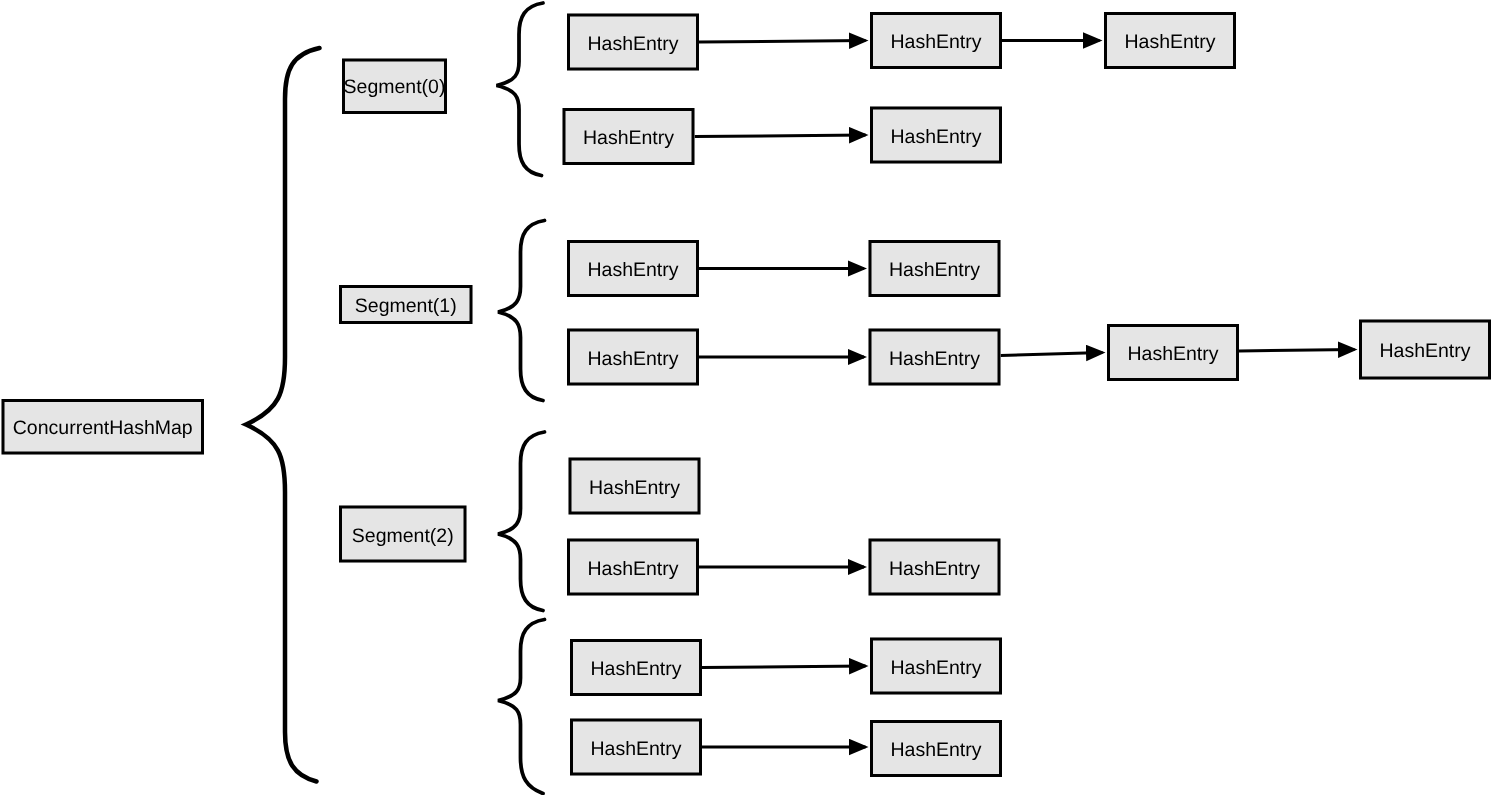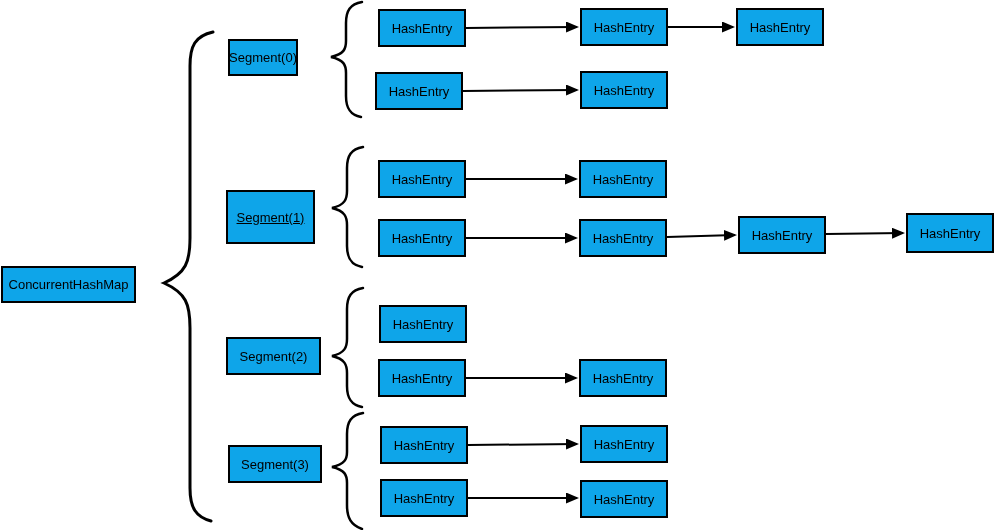--- a/index.html
+++ b/index.html
@@ -17,21 +17,21 @@
   }
   .canvas svg {
     position: absolute;
     left: 0;
     top: 0;
   }
   .box {
     position: absolute;
     box-sizing: border-box;
     border: 2px solid #000000;
-    background: #0ea5e9;
+    background: #e5e5e5;
     color: #000000;
     font-size: 13px;
     line-height: 1;
     display: flex;
     align-items: center;
     justify-content: center;
     white-space: nowrap;
   }
 </style>
 </head>
@@ -61,23 +61,22 @@
     <line x1="667" y1="237" x2="735" y2="235" stroke="#000000" stroke-width="2" marker-end="url(#arrowhead)"></line>
     <line x1="826" y1="234" x2="903" y2="233" stroke="#000000" stroke-width="2" marker-end="url(#arrowhead)"></line>
     <line x1="466" y1="378" x2="576" y2="378" stroke="#000000" stroke-width="2" marker-end="url(#arrowhead)"></line>
     <line x1="468" y1="445" x2="577" y2="444" stroke="#000000" stroke-width="2" marker-end="url(#arrowhead)"></line>
     <line x1="468" y1="498" x2="577" y2="498" stroke="#000000" stroke-width="2" marker-end="url(#arrowhead)"></line>
   </svg>
 
   <div class="box" style="left:1px;   top:266px; width:135px; height:37px;">ConcurrentHashMap</div>
 
   <div class="box" style="left:228px; top:39px;  width:70px; height:37px;">Segment(0)</div>
-  <div class="box" style="left:226px; top:190px; width:89px; height:54px;text-decoration:underline;">Segment(1)</div>
-  <div class="box" style="left:226px; top:337px; width:95px; height:38px;">Segment(2)</div>
-  <div class="box" style="left:228px; top:445px; width:94px; height:38px;">Segment(3)</div>
+  <div class="box" style="left:226px; top:190px; width:89px; height:26px;">Segment(1)</div>
+  <div class="box" style="left:226px; top:337px; width:85px; height:38px;">Segment(2)</div>
 
   <div class="box" style="left:378px; top:9px;  width:88px; height:38px;">HashEntry</div>
   <div class="box" style="left:580px; top:8px;  width:88px; height:38px;">HashEntry</div>
   <div class="box" style="left:736px; top:8px;  width:88px; height:38px;">HashEntry</div>
 
   <div class="box" style="left:375px; top:72px; width:88px; height:38px;">HashEntry</div>
   <div class="box" style="left:580px; top:71px; width:88px; height:38px;">HashEntry</div>
 
   <div class="box" style="left:378px; top:160px; width:88px; height:38px;">HashEntry</div>
   <div class="box" style="left:579px; top:160px; width:88px; height:38px;">HashEntry</div>

